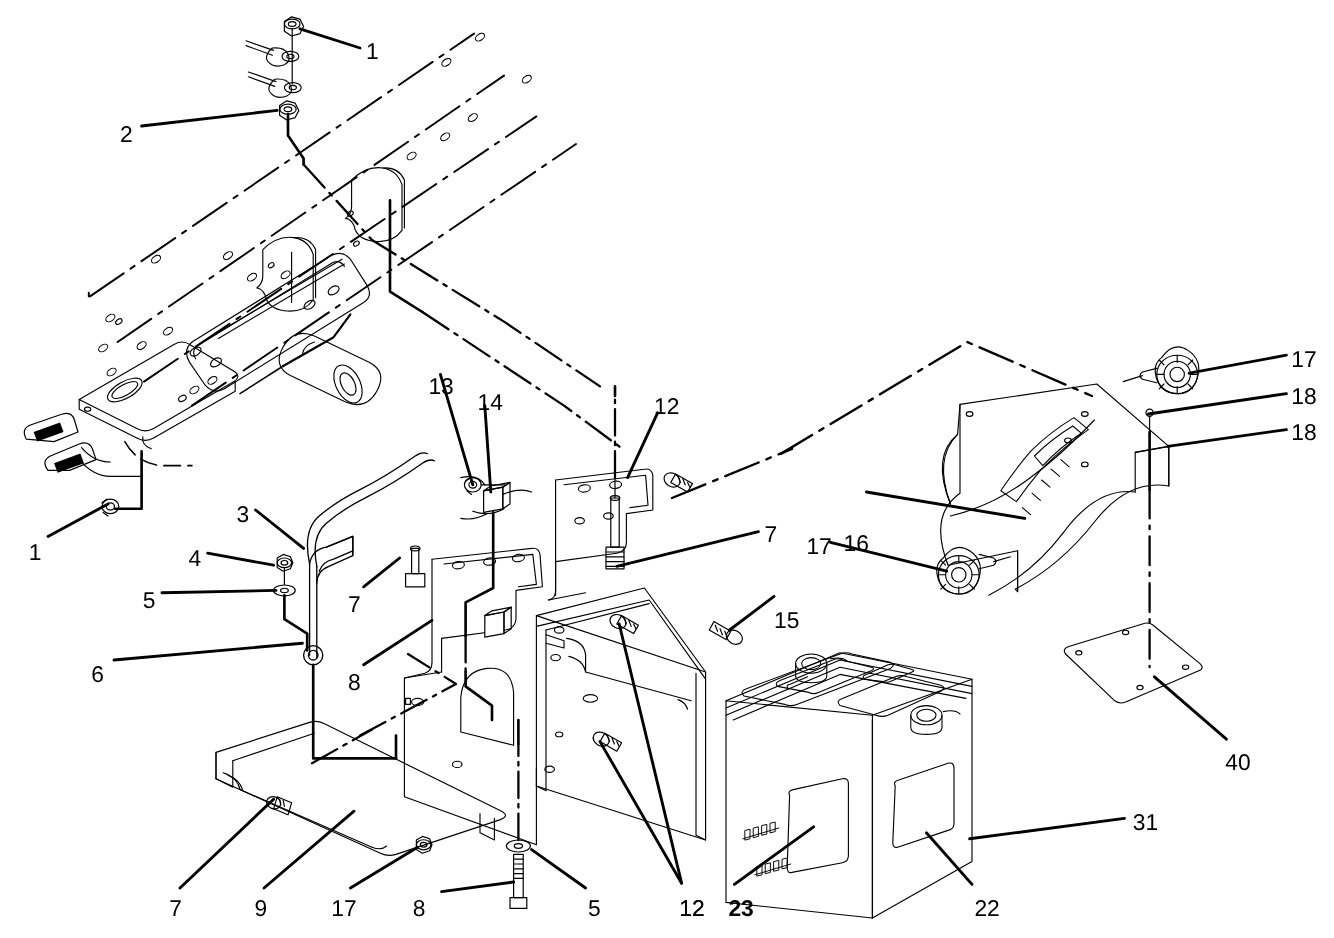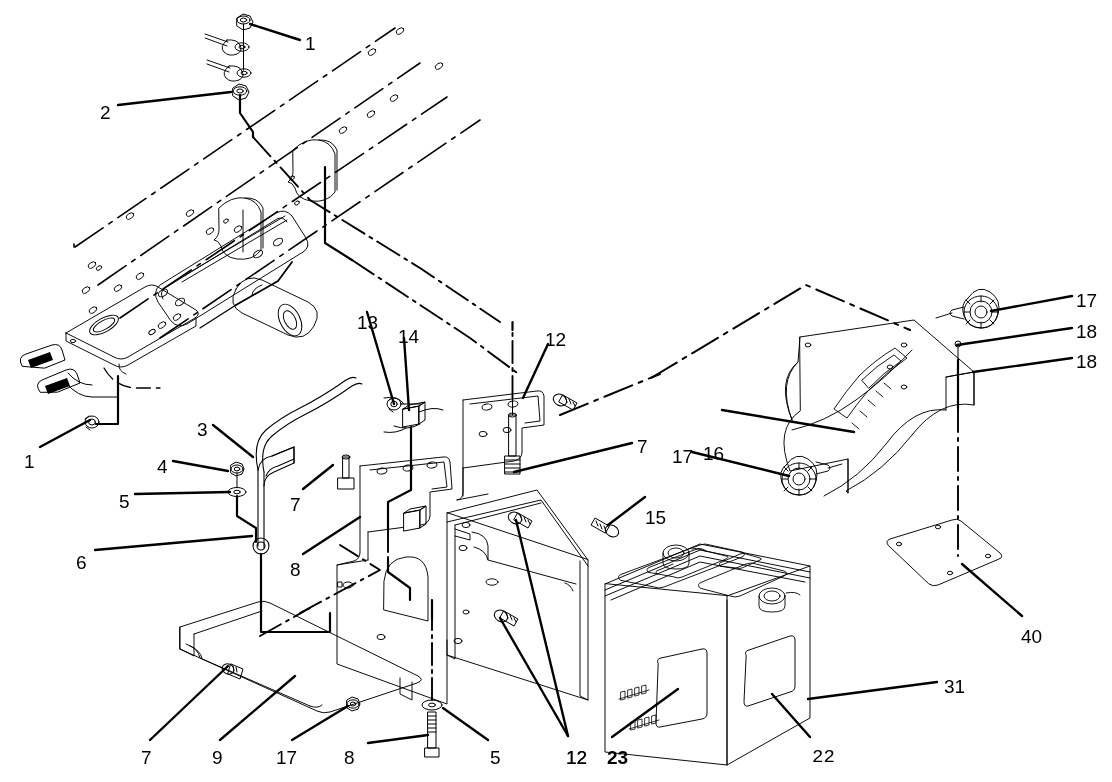--- a/index.html
+++ b/index.html
@@ -475,17 +475,17 @@
       <div class="calloutnum" style="left: 566px; top: 748px;">12</div>
       <div class="calloutnum" style="left: 637px; top: 437px;">7</div>
       <div class="calloutnum" style="left: 645px; top: 508px;">15</div>
       <div class="calloutnum" style="left: 703px; top: 404px; margin-top: 40px;">16</div>
       <div class="calloutnum" style="left: 672px; top: 447px;">17</div>
       <div class="calloutnum" style="left: 1076px; top: 291px;">17</div>
       <div class="calloutnum" style="left: 1076px; top: 322px;">18</div>
       <div class="calloutnum" style="left: 1076px; top: 352px;">18</div>
       <div class="calloutnum" style="left: 1021px; top: 627px;">40</div>
       <div class="calloutnum" style="left: 944px; top: 677px;">31</div>
-      <div class="calloutnum" style="left: 812px; top: 748px; font-family: Liberation Mono, monospace;">22</div>
+      <div class="calloutnum" style="left: 812px; top: 748px;">22</div>
       <div class="calloutnum" style="left: 607px; top: 748px; font-weight: bold;">23</div>
     </div>
 
 </div>
 
 </body></html>

